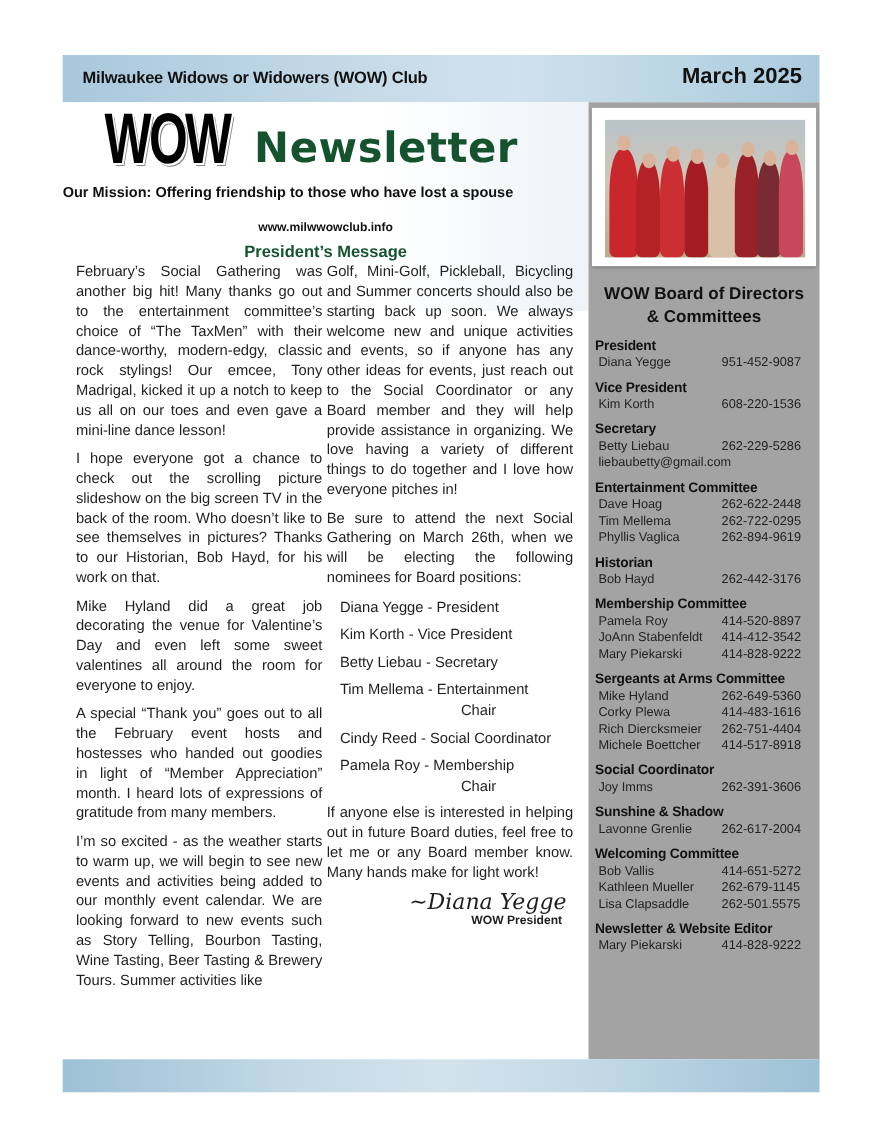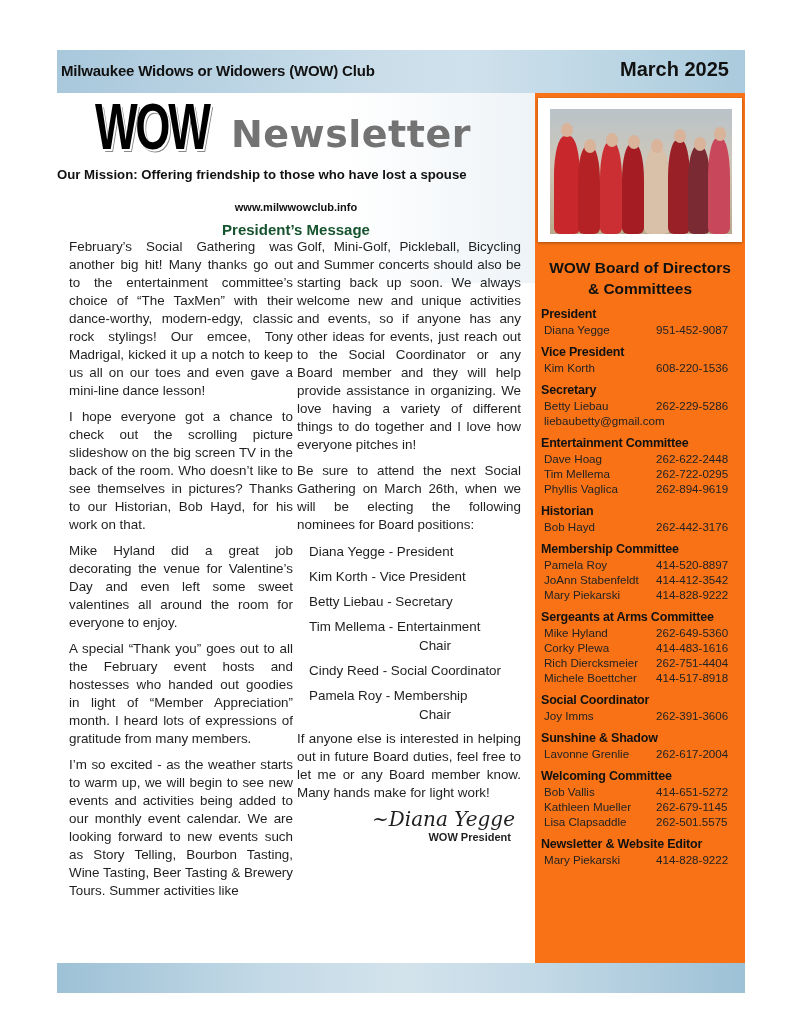--- a/index.html
+++ b/index.html
@@ -2,48 +2,48 @@
 <html><head>
 <meta charset="utf-8">
 <style>
   html, body { margin: 0; padding: 0; background: #ffffff; }
   body { width: 791px; height: 1024px; position: relative; overflow: hidden; font-family: "Liberation Sans", sans-serif; color: #1f1f1f; }
 
   .page { position: absolute; left: 57px; top: 50px; width: 688px; height: 943px; }
 
   .top-bar { position: absolute; left: 0; top: 0; width: 688px; height: 43px;
     background: linear-gradient(90deg, #a9c8dc 0%, #c9dde9 45%, #cfe1ec 60%, #aacbdd 100%); }
-  .club-name { position: absolute; left: 4px; top: 12px; font-size: 15px; font-weight: bold; color: #111; letter-spacing: -0.2px; }
+  .club-name { position: absolute; left: 18px; top: 12px; font-size: 15px; font-weight: bold; color: #111; letter-spacing: -0.2px; }
   .issue-date { position: absolute; right: 16px; top: 8px; font-size: 20px; font-weight: bold; color: #111; }
 
   .header-fade { position: absolute; left: 0; top: 43px; width: 478px; height: 190px;
     background: linear-gradient(90deg, #ffffff 0%, #ffffff 60%, #eef3f7 100%); }
 
   .wow-logo { position: absolute; left: 38px; top: 44px; font-family: "Liberation Sans", sans-serif; font-weight: bold; font-size: 58px;
     transform: scaleX(0.78) scaleY(1.12); transform-origin: left top; color: #000; letter-spacing: -3px;
     text-shadow: 2px 2px 0 #fff, 3px 3px 0 #888; line-height: 1; }
-  .newsletter-title { position: absolute; left: 174px; top: 62px; font-family: "DejaVu Sans", sans-serif; font-weight: bold; font-size: 38px; color: #737373; letter-spacing: 0.5px; }
+  .newsletter-title { position: absolute; left: 174px; top: 62px; font-family: "DejaVu Sans", sans-serif; font-weight: bold; font-size: 38px; color: #14532d; letter-spacing: 0.5px; }
 
   .mission { position: absolute; left: 0; width: 478px; top: 117px; text-align: left; font-size: 13.2px; font-weight: bold; color: #111; }
   .website { position: absolute; left: 0; width: 478px; top: 151px; text-align: center; font-size: 11px; font-weight: bold; color: #111; }
   .section-title { position: absolute; left: 0; width: 478px; top: 171px; text-align: center; font-size: 15px; font-weight: bold; color: #14532d; }
 
   .col { position: absolute; top: 188px; width: 224px; font-size: 13.4px; line-height: 18px; color: #1f1f1f; }
   .col p { margin: 0 0 8px 0; text-align: justify; }
   .col-left { left: 12px; }
   .col-mid { left: 240px; }
 
   .nominees { margin: 0 0 6px 0; padding: 0; list-style: none; }
   .nominees li { padding-left: 12px; margin-bottom: 6px; line-height: 19px; }
   .nominees .cont { display: block; text-align: center; padding-left: 40px; }
 
   .signature { text-align: right; font-family: "DejaVu Serif", serif; font-style: italic; font-size: 20px; margin-top: 4px; padding-right: 6px; }
   .sig-title { text-align: right; font-size: 11px; font-weight: bold; padding-right: 10px; }
 
-  .sidebar { position: absolute; left: 478px; top: 43px; width: 210px; height: 870px; background: #f97316; }
+  .sidebar { position: absolute; left: 478px; top: 43px; width: 210px; height: 870px; background: #a3a3a3; }
   .photo-frame { position: absolute; left: 3px; top: 5px; width: 204px; height: 144px; background: #ffffff; box-shadow: 0 1px 3px rgba(0,0,0,0.35); }
   .photo { position: absolute; left: 12px; top: 11px; width: 182px; height: 125px; overflow: hidden;
     background: linear-gradient(180deg, #b9c3c9 0%, #cfc7b8 45%, #b9a98c 100%); }
   .person { position: absolute; bottom: 0; border-radius: 40% 40% 6px 6px; }
   .head { position: absolute; width: 12px; height: 14px; border-radius: 50%; background: #d9b39a; }
 
   .board-title { position: absolute; left: 0; width: 210px; top: 164px; text-align: center; font-size: 15.5px; font-weight: bold; color: #111; line-height: 21px; }
   .board { position: absolute; left: 6px; top: 214px; width: 198px; }
   .role { margin-bottom: 8px; }
   .role-name { font-size: 12.5px; font-weight: bold; color: #111; line-height: 15px; letter-spacing: -0.2px; }

